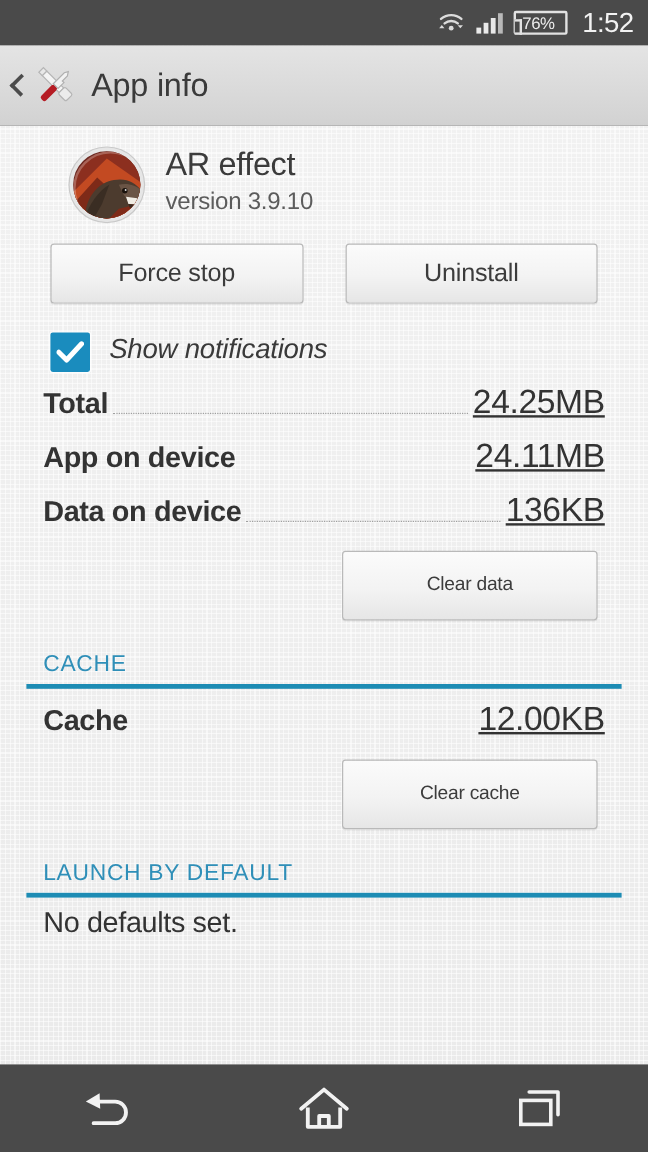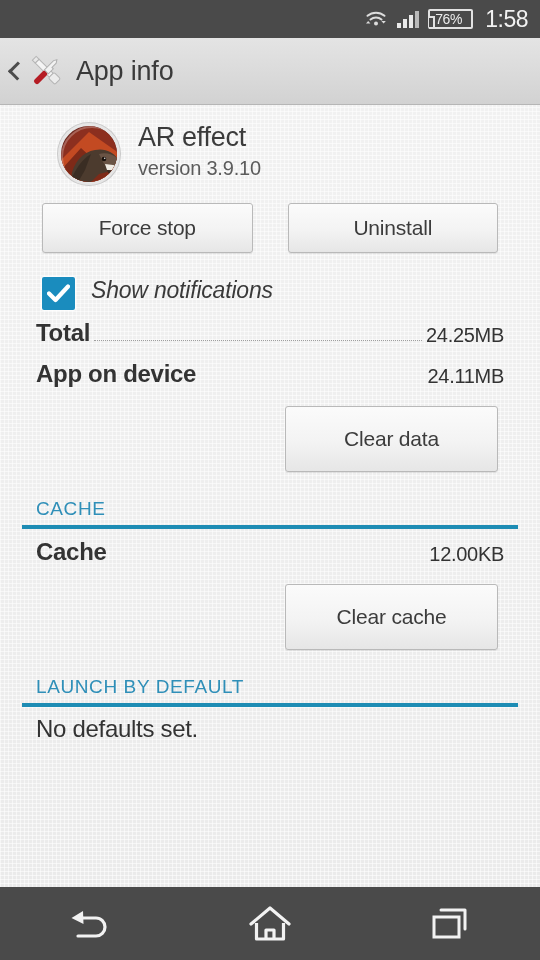--- a/index.html
+++ b/index.html
@@ -124,31 +124,31 @@
     display:flex; align-items:flex-end;
     margin:0 22px; padding:9px 14px 4px 14px;
   }
   .dr-label { font-size:24px; color:#333; letter-spacing:-0.3px; white-space:nowrap;font-weight:bold; }
   .dr-leader {
     flex:1 1 auto; margin:0 4px 6px 4px; height:1px;
     border-bottom:1px dotted #9f9f9f;
     min-width:6px;
   }
   .dr-leader.blank { border-bottom:none; }
-  .dr-value { font-size:20px; color:#333; letter-spacing:-0.3px; white-space:nowrap; }
+  .dr-value { font-size:28px; color:#333; letter-spacing:-0.3px; white-space:nowrap;text-decoration:underline; }
 
   .action-btn-row { display:flex; justify-content:flex-end; padding:14px 42px 0 42px; }
   .action-btn {
-    width:213px; height:66px;
+    width:213px; height:58px;
     background:linear-gradient(180deg,#fbfbfb 0%, #f3f3f3 55%, #e6e6e6 100%);
     border:1px solid #b9b9b9;
     border-radius:3px;
     box-shadow:0 1px 0 rgba(0,0,0,.07);
     display:flex; align-items:center; justify-content:center;
-    font-size:21px; color:#3c3c3c; letter-spacing:-0.2px;
+    font-size:16px; color:#3c3c3c; letter-spacing:-0.2px;
   }
 
   .plain-row { margin:0 22px; padding:8px 14px 0 14px; }
   .plain-row span { font-size:24px; color:#333; letter-spacing:-0.3px; }
 
   
   #navbar {
     height:73px; flex:0 0 73px;
     background:#4a4a4a;
     display:flex; align-items:center;
@@ -178,21 +178,21 @@
       <i class="bar on"></i>
         <i class="bar on"></i>
         <i class="bar on"></i>
         <i class="bar"></i>
     </span>
 
     <span class="battery">
       <span class="battery-text">76%</span>
     </span>
 
-    <span class="clock">1:58</span>
+    <span class="clock">1:52</span>
   </div>
 
   <div id="actionbar">
     <span class="back-chevron"></span>
     <span class="settings-icon">
       <svg width="46" height="46" viewBox="0 0 46 46">
         <g transform="rotate(-45 23 23)">
           <rect x="20.3" y="9" width="5.4" height="20" fill="#f4f4f4" stroke="#b5b5b5" stroke-width="1"></rect>
           <rect x="19" y="29" width="8" height="9" rx="1.5" fill="#ececec" stroke="#b5b5b5" stroke-width="1"></rect>
           <path d="M20.3 9 L20.3 5 L25.7 5 L25.7 9 Z" fill="#e8e8e8" stroke="#b5b5b5" stroke-width="1"></path>
@@ -257,20 +257,25 @@
       <span class="dr-leader"></span>
       <span class="dr-value">24.25MB</span>
     </div>
 
     <div class="data-row">
       <span class="dr-label">App on device</span>
       <span class="dr-leader blank"></span>
       <span class="dr-value">24.11MB</span>
     </div>
 
+    <div class="data-row">
+      <span class="dr-label">Data on device</span>
+      <span class="dr-leader"></span>
+      <span class="dr-value">136KB</span>
+    </div>
 
     <div class="action-btn-row">
       <div class="action-btn">Clear data</div>
     </div>
 
     <div class="section-head">
       <span>CACHE</span>
     </div>
 
     <div class="data-row">

